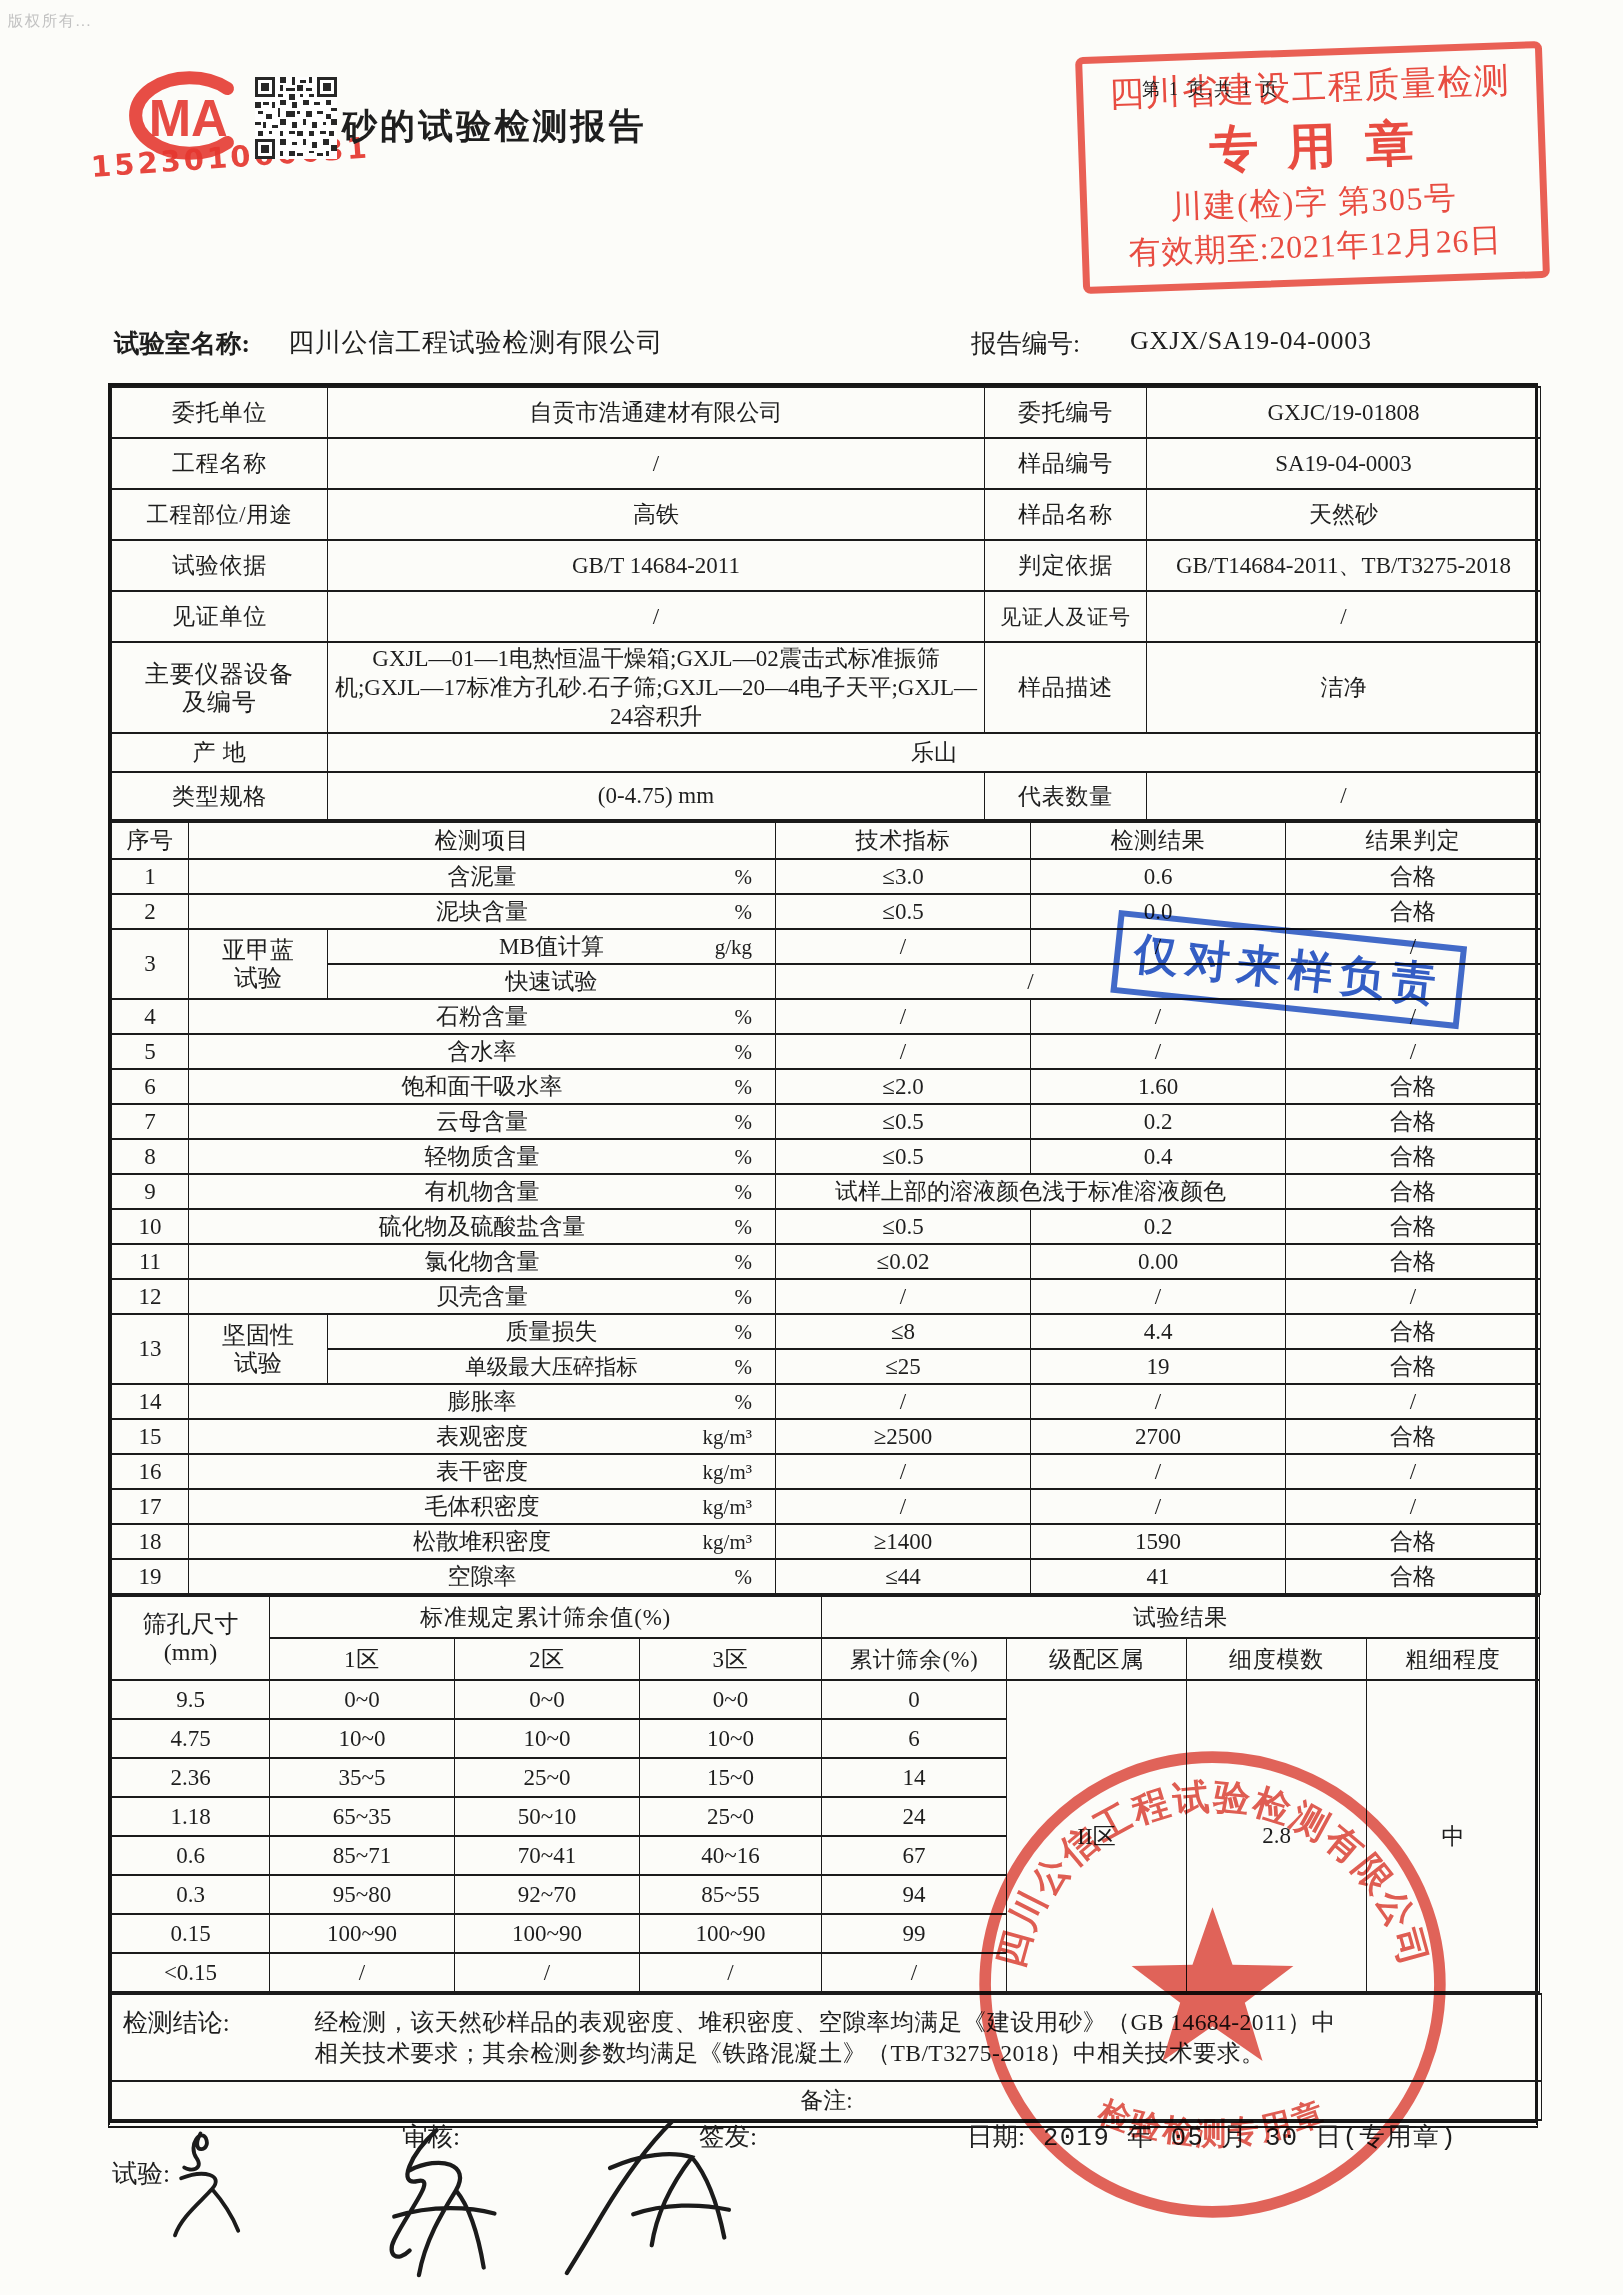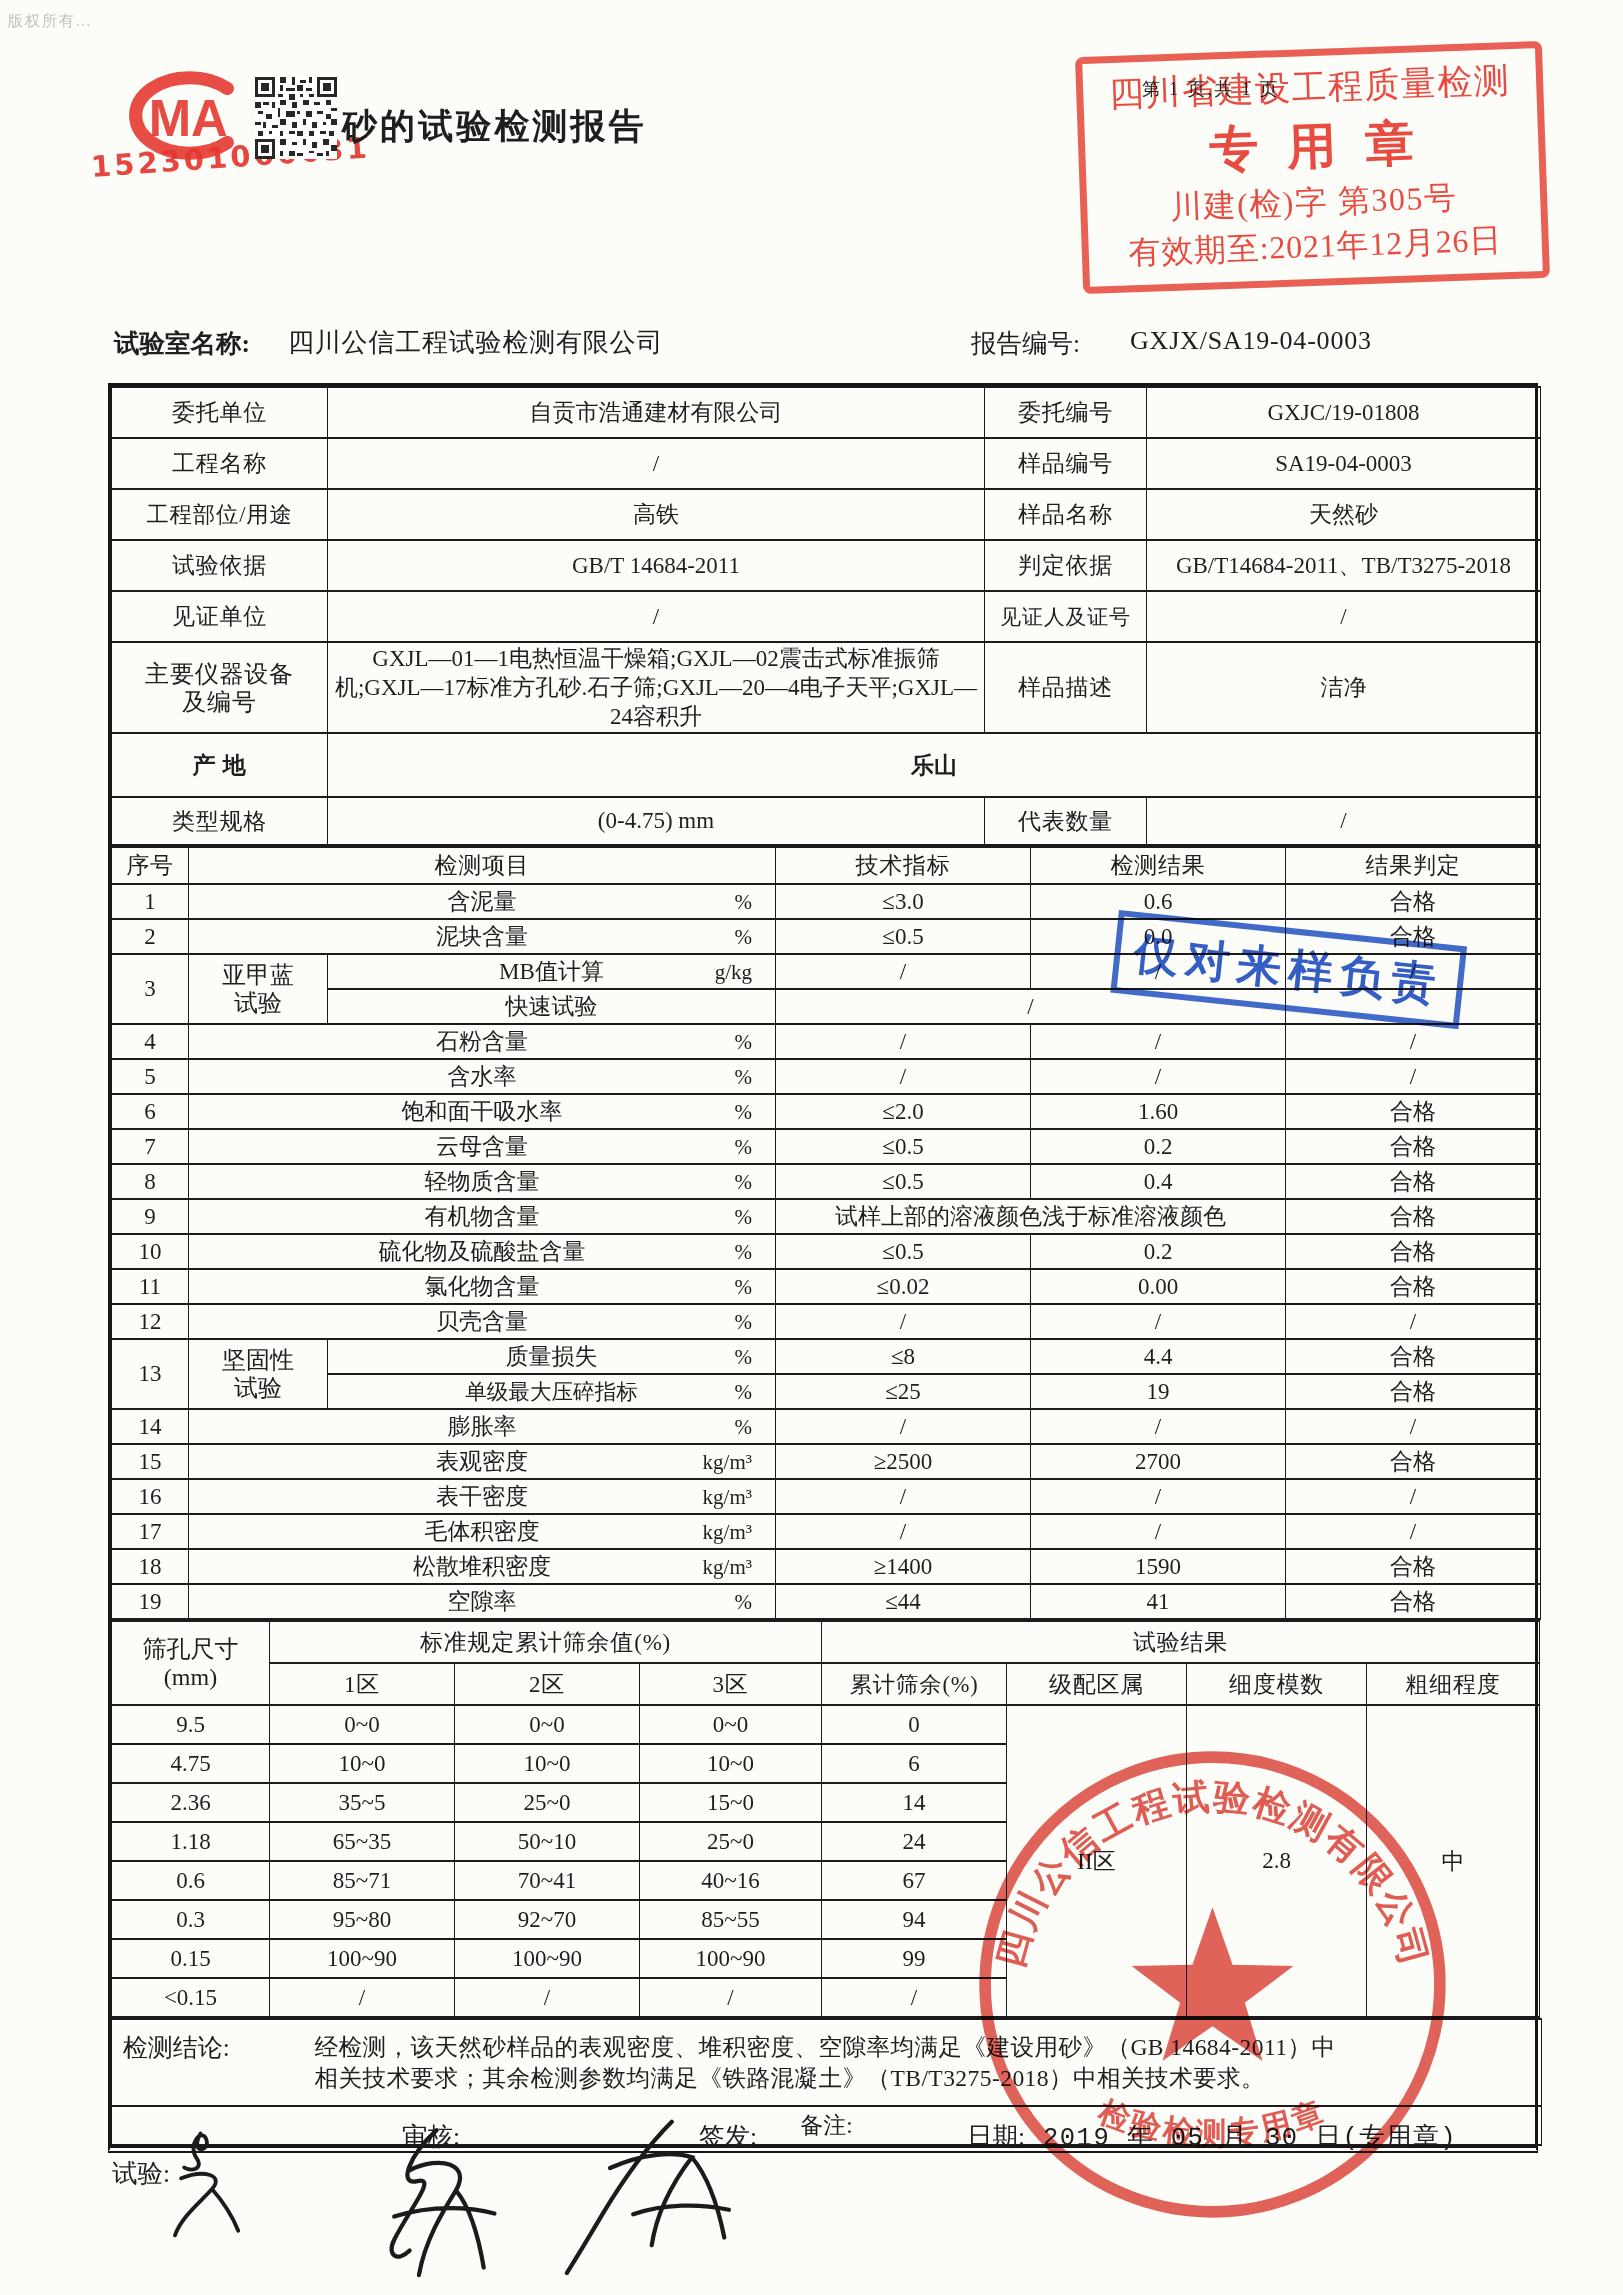--- a/index.html
+++ b/index.html
@@ -61,21 +61,21 @@
   td.val{text-align:left;padding-left:14px;font-size:24px;}
   td.val-sm{text-align:left;padding-left:6.2px;font-size:18.5px;letter-spacing:0;}
   td.eqp{font-size:22.4px;line-height:29px;padding:3.1px 20px;}
   .two-line div{line-height:28px;font-size:24px;}
   .name-cell{position:relative;}
   .name-cell .unit{
     position:absolute;right:23px;top:50%;transform:translateY(-50%);
     font-size:21px;
   }
   td.longspec{font-size:20.5px;letter-spacing:0;padding:0 1.5px;}
-  .h66{height:51px;} .h118{height:91px;} .h60{height:64px;font-weight:bold;} .h62{height:48px;}
+  .h66{height:51px;} .h118{height:91px;} .h60{height:39px;} .h62{height:48px;}
   .h48{height:37px;} .h45{height:35px;} .h54{height:42px;} .h50{height:39px;margin-top:36px;}
   .h112{height:87px;} .h50b{height:39px;}
   td.concl{position:relative;text-align:left;vertical-align:top;padding:7.7px 12.4px;}
   .c-label{font-size:25px;position:absolute;left:10.8px;top:10.8px;}
   .c-text{margin-left:198px;width:1028px;font-size:23.6px;line-height:31px;text-align:left;letter-spacing:0.4px;}
   td.remark-cell{text-align:left;padding-left:10.8px;font-size:25px;}
   
   .footer-row{left:108px;top:2119px;width:1430px;font-size:25.5px;z-index:3;}
   .footer-row span{position:absolute;white-space:nowrap;}
   .f-test{left:4px;margin-top:37px;} .f-review{left:294px;} .f-issue{left:591px;}

